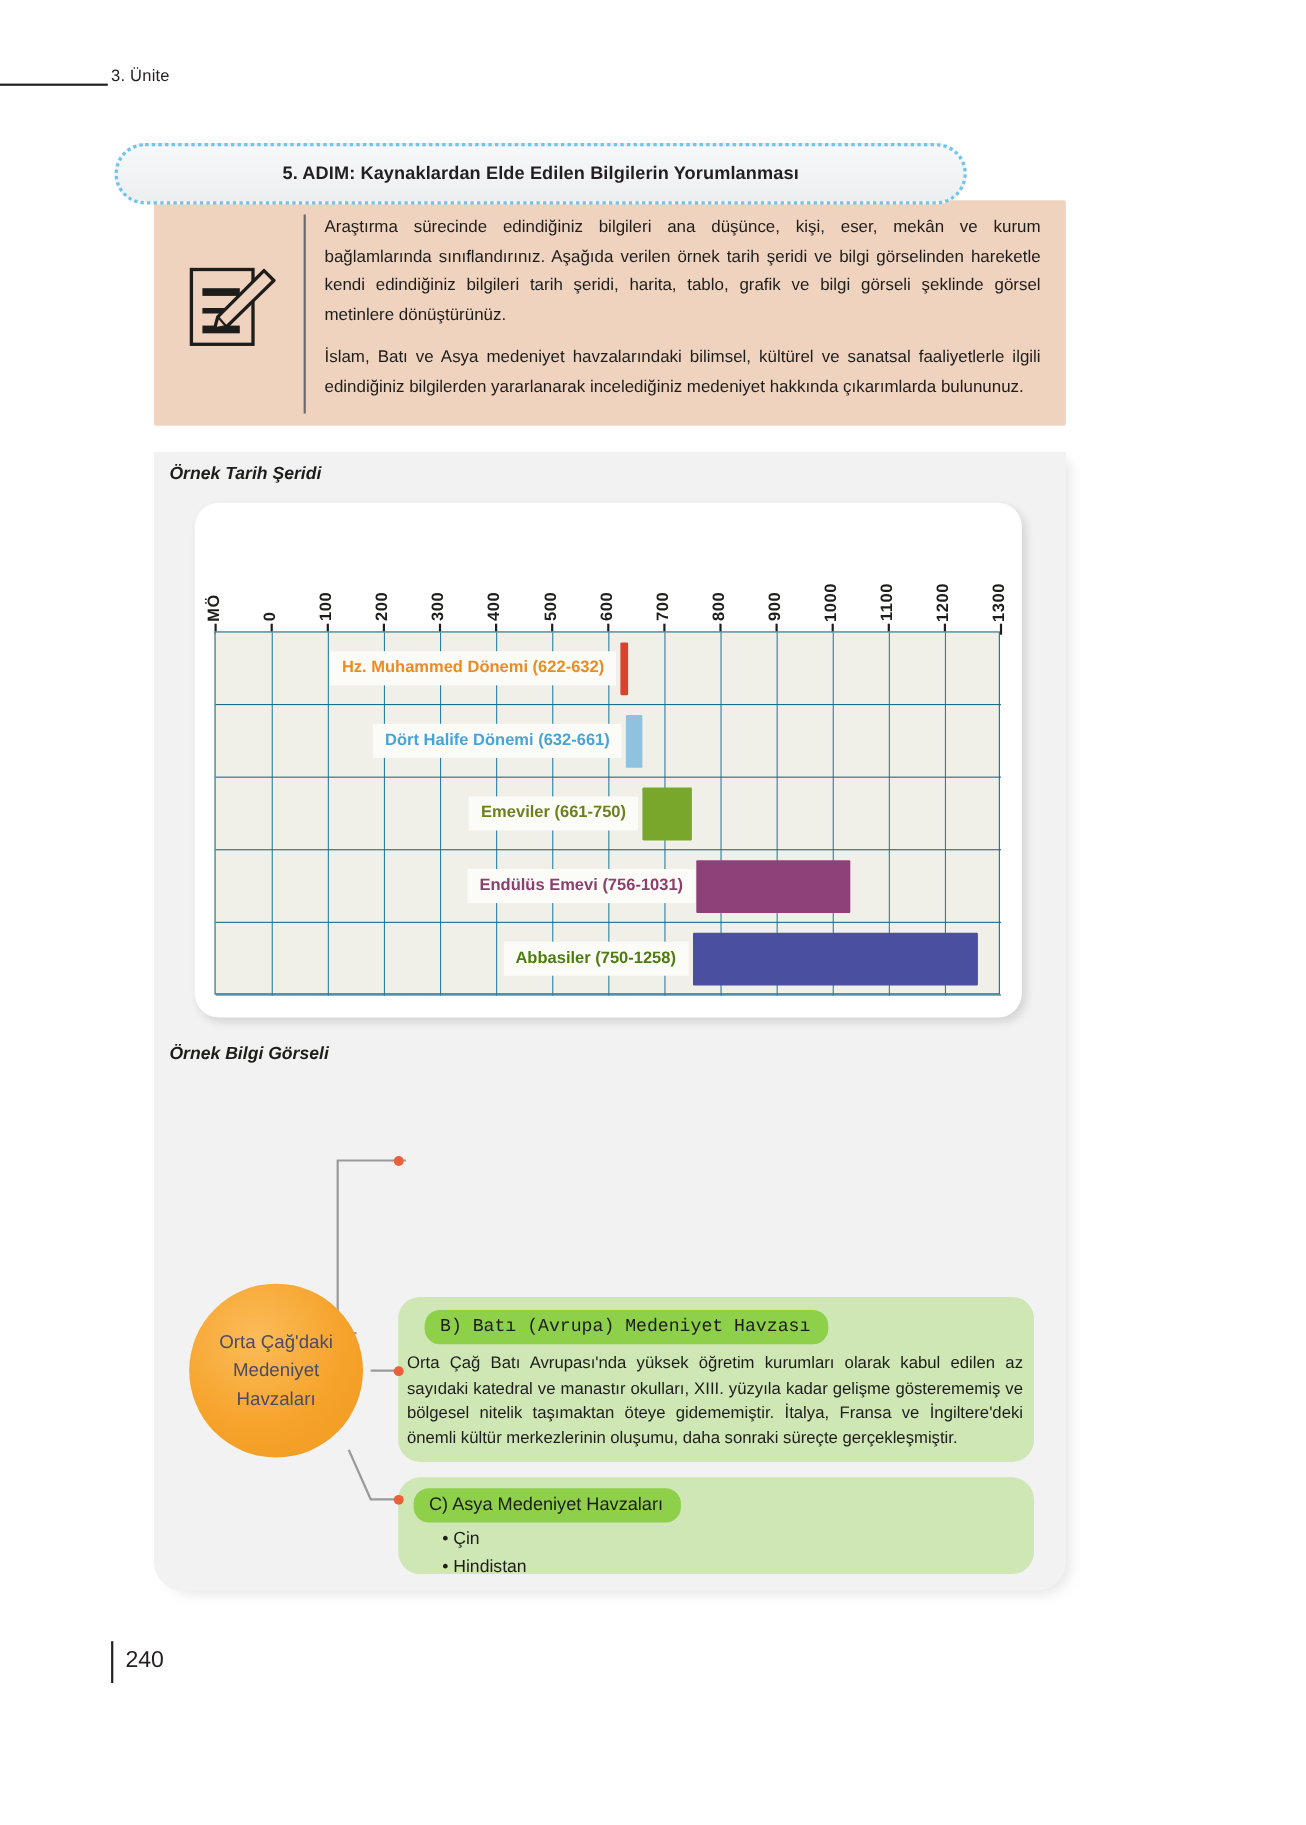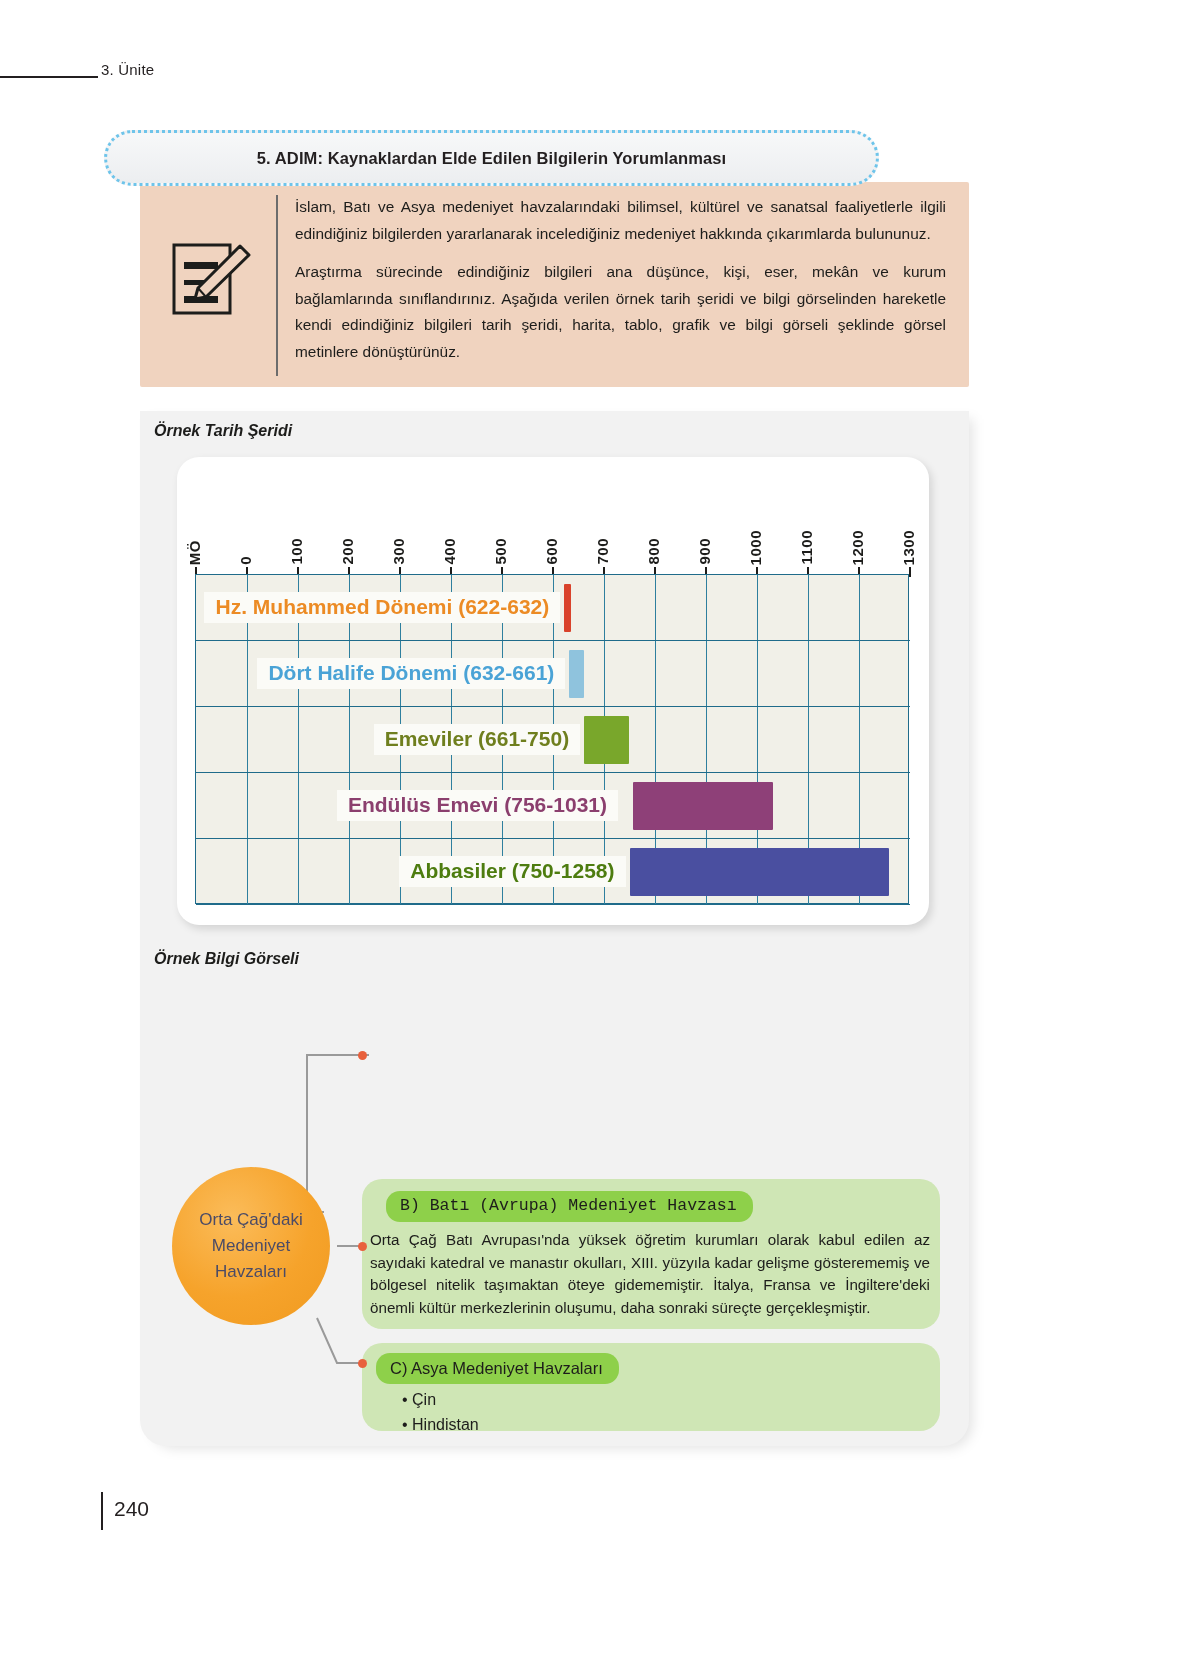--- a/index.html
+++ b/index.html
@@ -96,21 +96,21 @@
     border-bottom: 1.6px solid #1f6b8a;
   }
   .tl-row:last-child { border-bottom: none; }
   .tl-vline {
     position: absolute; top: 0; width: 1.3px; height: 330px; background: #2e7f9e;
   }
   .tl-bar { position: absolute; border-radius: 1px; }
 
   .tl-label {
     position: absolute; background: #fbfbf7; padding: 5px 11px 6px 11px;
-    font-size: 21px; font-weight: bold; white-space: nowrap; line-height: 20px;
+    font-size: 15px; font-weight: bold; white-space: nowrap; line-height: 20px;
   }
 
   
   .ig-wrap { position: absolute; left: 177px; top: 963px; width: 752px; height: 470px; }
 
   .ig-center {
     position: absolute; left: -5px; top: 204px; width: 158px; height: 158px;
     border-radius: 50%;
     background: radial-gradient(circle at 38% 32%, #fbbc5a 0%, #f6a32b 55%, #f09a20 100%);
     display: flex; flex-direction: column; align-items: center; justify-content: center;
@@ -165,22 +165,22 @@
         <rect x="4" y="5" width="56" height="68" fill="none" stroke="#1d1d1b" stroke-width="3"></rect>
         <rect x="14" y="22" width="34" height="7" fill="#1d1d1b"></rect>
         <rect x="14" y="40" width="34" height="5" fill="#1d1d1b"></rect>
         <rect x="14" y="56" width="34" height="7" fill="#1d1d1b"></rect>
         <path d="M70 6 L79 15 L36 57 L25 59 L28 48 Z" fill="#f0d3bf" stroke="#1d1d1b" stroke-width="3" stroke-linejoin="round"></path>
         <path d="M28 48 L36 57" stroke="#1d1d1b" stroke-width="2"></path>
       </svg>
     </div>
     <div class="inst-divider"></div>
     <div class="inst-text">
+      <p>Araştırma sürecinde edindiğiniz bilgileri ana düşünce, kişi, eser, mekân ve kurum bağlamlarında sınıflandırınız. Aşağıda verilen örnek tarih şeridi ve bilgi görselinden hareketle kendi edindiğiniz bilgileri tarih şeridi, harita, tablo, grafik ve bilgi görseli şeklinde görsel metinlere dönüştürünüz.</p>
       <p>İslam, Batı ve Asya medeniyet havzalarındaki bilimsel, kültürel ve sanatsal faaliyetlerle ilgili edindiğiniz bilgilerden yararlanarak incelediğiniz medeniyet hakkında çıkarımlarda bulununuz.</p>
-      <p>Araştırma sürecinde edindiğiniz bilgileri ana düşünce, kişi, eser, mekân ve kurum bağlamlarında sınıflandırınız. Aşağıda verilen örnek tarih şeridi ve bilgi görselinden hareketle kendi edindiğiniz bilgileri tarih şeridi, harita, tablo, grafik ve bilgi görseli şeklinde görsel metinlere dönüştürünüz.</p>
     </div>
   </div>
 
   <div class="content-panel-shadow"></div>
   <div class="content-panel"></div>
 
   <div class="sec-title" id="ts-title">Örnek Tarih Şeridi</div>
 
   <div class="tl-card">
     <div class="tl-axis" id="tl-axis">
@@ -233,21 +233,21 @@
         <div class="tl-bar" style="left: 368.22px; width: 7px; top: 9px; height: 48px; background: rgb(217, 66, 43);"></div>
         <div class="tl-label" style="color: rgb(236, 139, 36); top: 17px; right: 347.78px;">Hz. Muhammed Dönemi (622-632)</div>
         <div class="tl-row" style="top: 66px; height: 66px;"></div>
         <div class="tl-bar" style="left: 373.32px; width: 14.79px; top: 75px; height: 48px; background: rgb(143, 195, 221);"></div>
         <div class="tl-label" style="color: rgb(74, 163, 214); top: 83px; right: 342.68px;">Dört Halife Dönemi (632-661)</div>
         <div class="tl-row" style="top: 132px; height: 66px;"></div>
         <div class="tl-bar" style="left: 388.11px; width: 45.39px; top: 141px; height: 48px; background: rgb(121, 167, 43);"></div>
         <div class="tl-label" style="color: rgb(111, 127, 30); top: 149px; right: 327.89px;">Emeviler (661-750)</div>
         <div class="tl-row" style="top: 198px; height: 66px;"></div>
         <div class="tl-bar" style="left: 436.56px; width: 140.25px; top: 207px; height: 48px; background: rgb(142, 64, 120);"></div>
-        <div class="tl-label" style="color: rgb(139, 63, 110); top: 215px; right: 290px;">Endülüs Emevi (756-1031)</div>
+        <div class="tl-label" style="color: rgb(139, 63, 110); top: 215px; right: 276px;">Endülüs Emevi (756-1031)</div>
         <div class="tl-row" style="top: 264px; height: 66px;"></div>
         <div class="tl-bar" style="left: 433.5px; width: 259.08px; top: 273px; height: 48px; background: rgb(74, 79, 160);"></div>
         <div class="tl-label" style="color: #4d7c0f; top: 281px; right: 282.5px;">Abbasiler (750-1258)</div>
       </div>
   </div>
 
   <div class="sec-title" id="bg-title">Örnek Bilgi Görseli</div>
 
   <div class="ig-wrap">
     <svg class="ig-connector">

